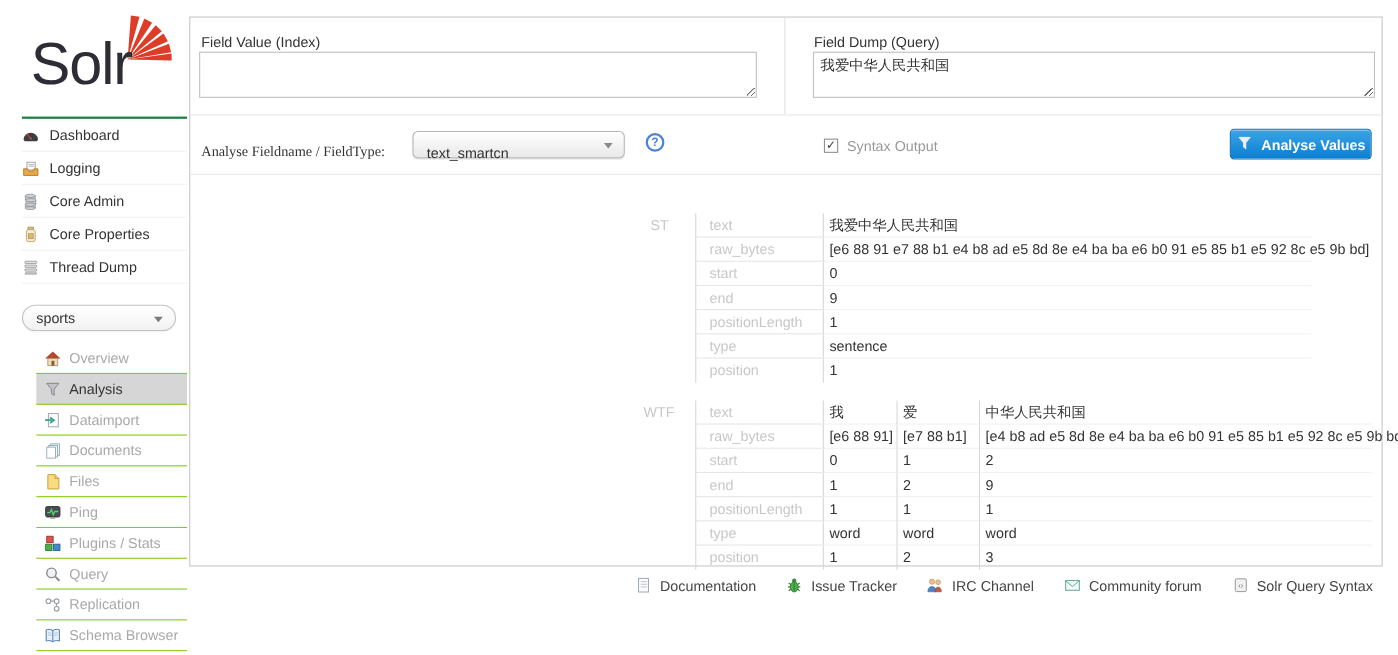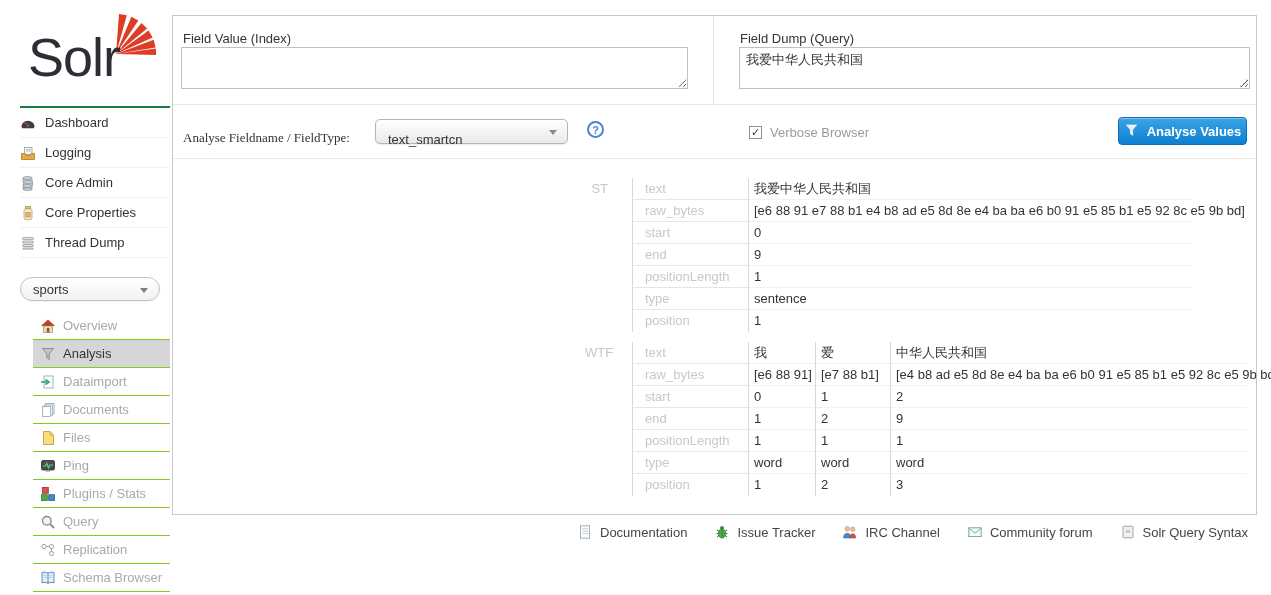--- a/index.html
+++ b/index.html
@@ -81,21 +81,21 @@
   #analyse-btn {
     left:945px; top:101px; width:129px; height:28px;
     background:linear-gradient(#3aa5e5,#0d7fd2);
     border:1px solid #0f6fb4; border-radius:4px;
     color:#fff; font-weight:bold;
     display:flex; align-items:center; justify-content:center; gap:7px;
     cursor:pointer; box-shadow:inset 0 1px 0 rgba(255,255,255,0.35);
   }
   
   #results { left:412px; top:162px; }
-  .result-table { display:grid; margin-bottom:10px; }
+  .result-table { display:grid; margin-bottom:10px;margin-top:16px; }
   .result-table > div { height:22px; line-height:22px; white-space:nowrap; }
   .sec-name { color:#c8c8c8; text-align:right; padding-right:24px; }
   .attr-cell { color:#c8c8c8; border-left:1px solid #d8d8d8; padding-left:12px; overflow:hidden; }
   .tok-cell { color:#333; border-left:1px solid #d8d8d8; padding-left:5px; overflow:visible; }
   .attr-cell.rb { border-bottom:1px solid #e6e6e6; }
   .tok-cell.rb { border-bottom:1px solid #f1f1f1; }
   
   #footer {
     position:absolute; top:522px; right:23px; height:20px;
     display:flex; align-items:center; gap:27px;
@@ -309,21 +309,21 @@
 
   <div class="abs field-label" style="left:10px; top:114px;font-family:Liberation Serif, serif;">Analyse Fieldname / FieldType:</div>
   <div class="abs" id="fieldtype-select">
     <span>text_smartcn</span>
     <span class="arrow"></span>
   </div>
   <div class="abs" id="help-icon">?</div>
 
   <div class="abs" id="verbose-row">
     <div id="verbose-checkbox">✓</div>
-    <span>Verbose Browser</span>
+    <span>Syntax Output</span>
   </div>
 
   <div class="abs" id="analyse-btn">
     <span class="icn">
         <svg width="15" height="15" viewBox="0 0 16 16">
           <path d="M2.5 2 h11 l-4.3 5.3 v6 l-2.4-1.9 v-4.1 z" fill="#e9eff5" stroke="#ffffff" stroke-width="0.6"></path>
         </svg>
       </span>
     <span>Analyse Values</span>
   </div>

